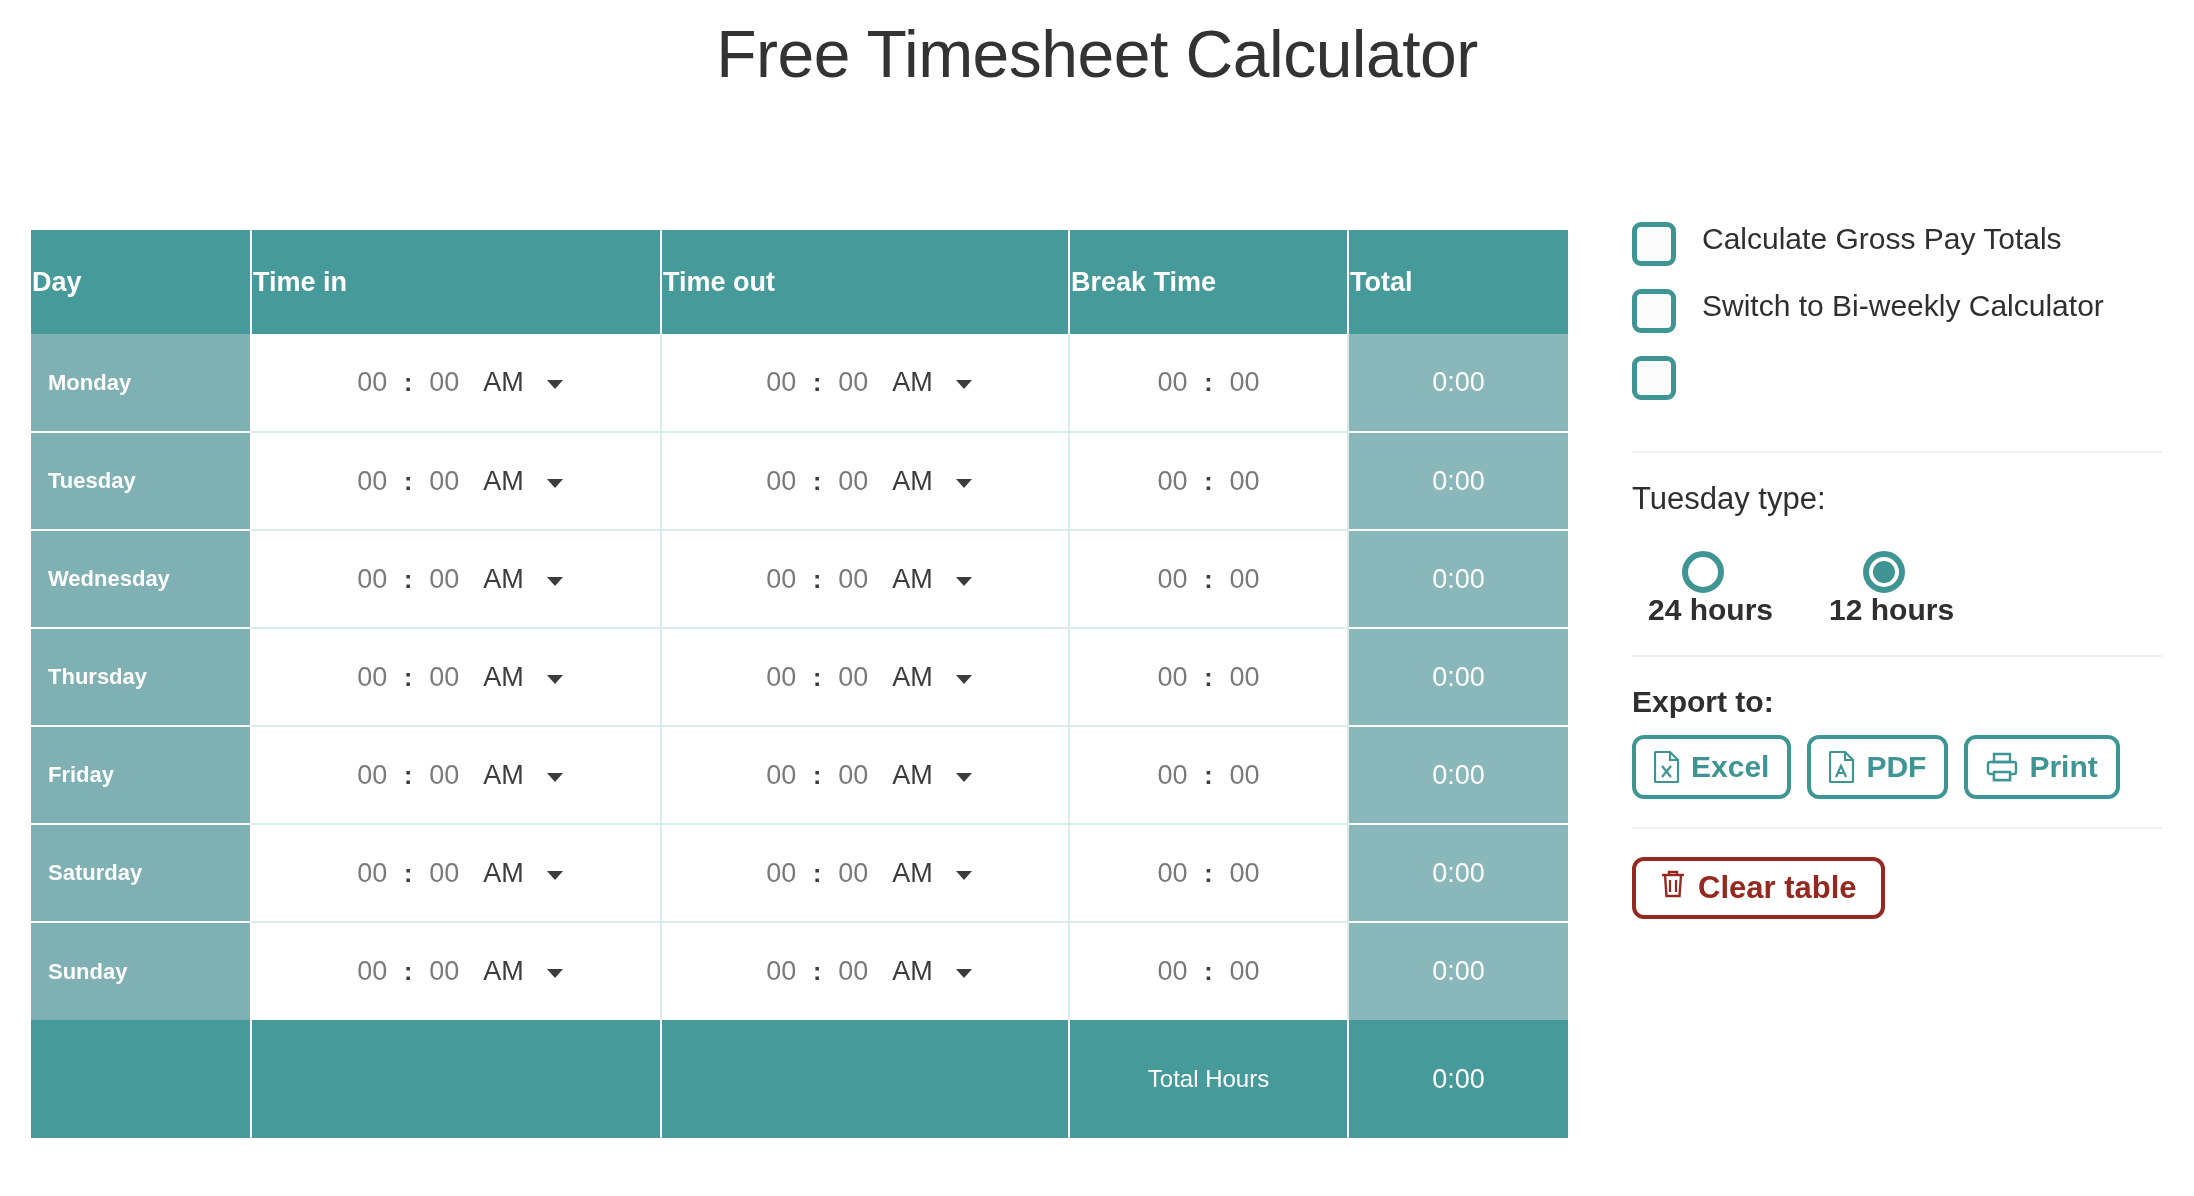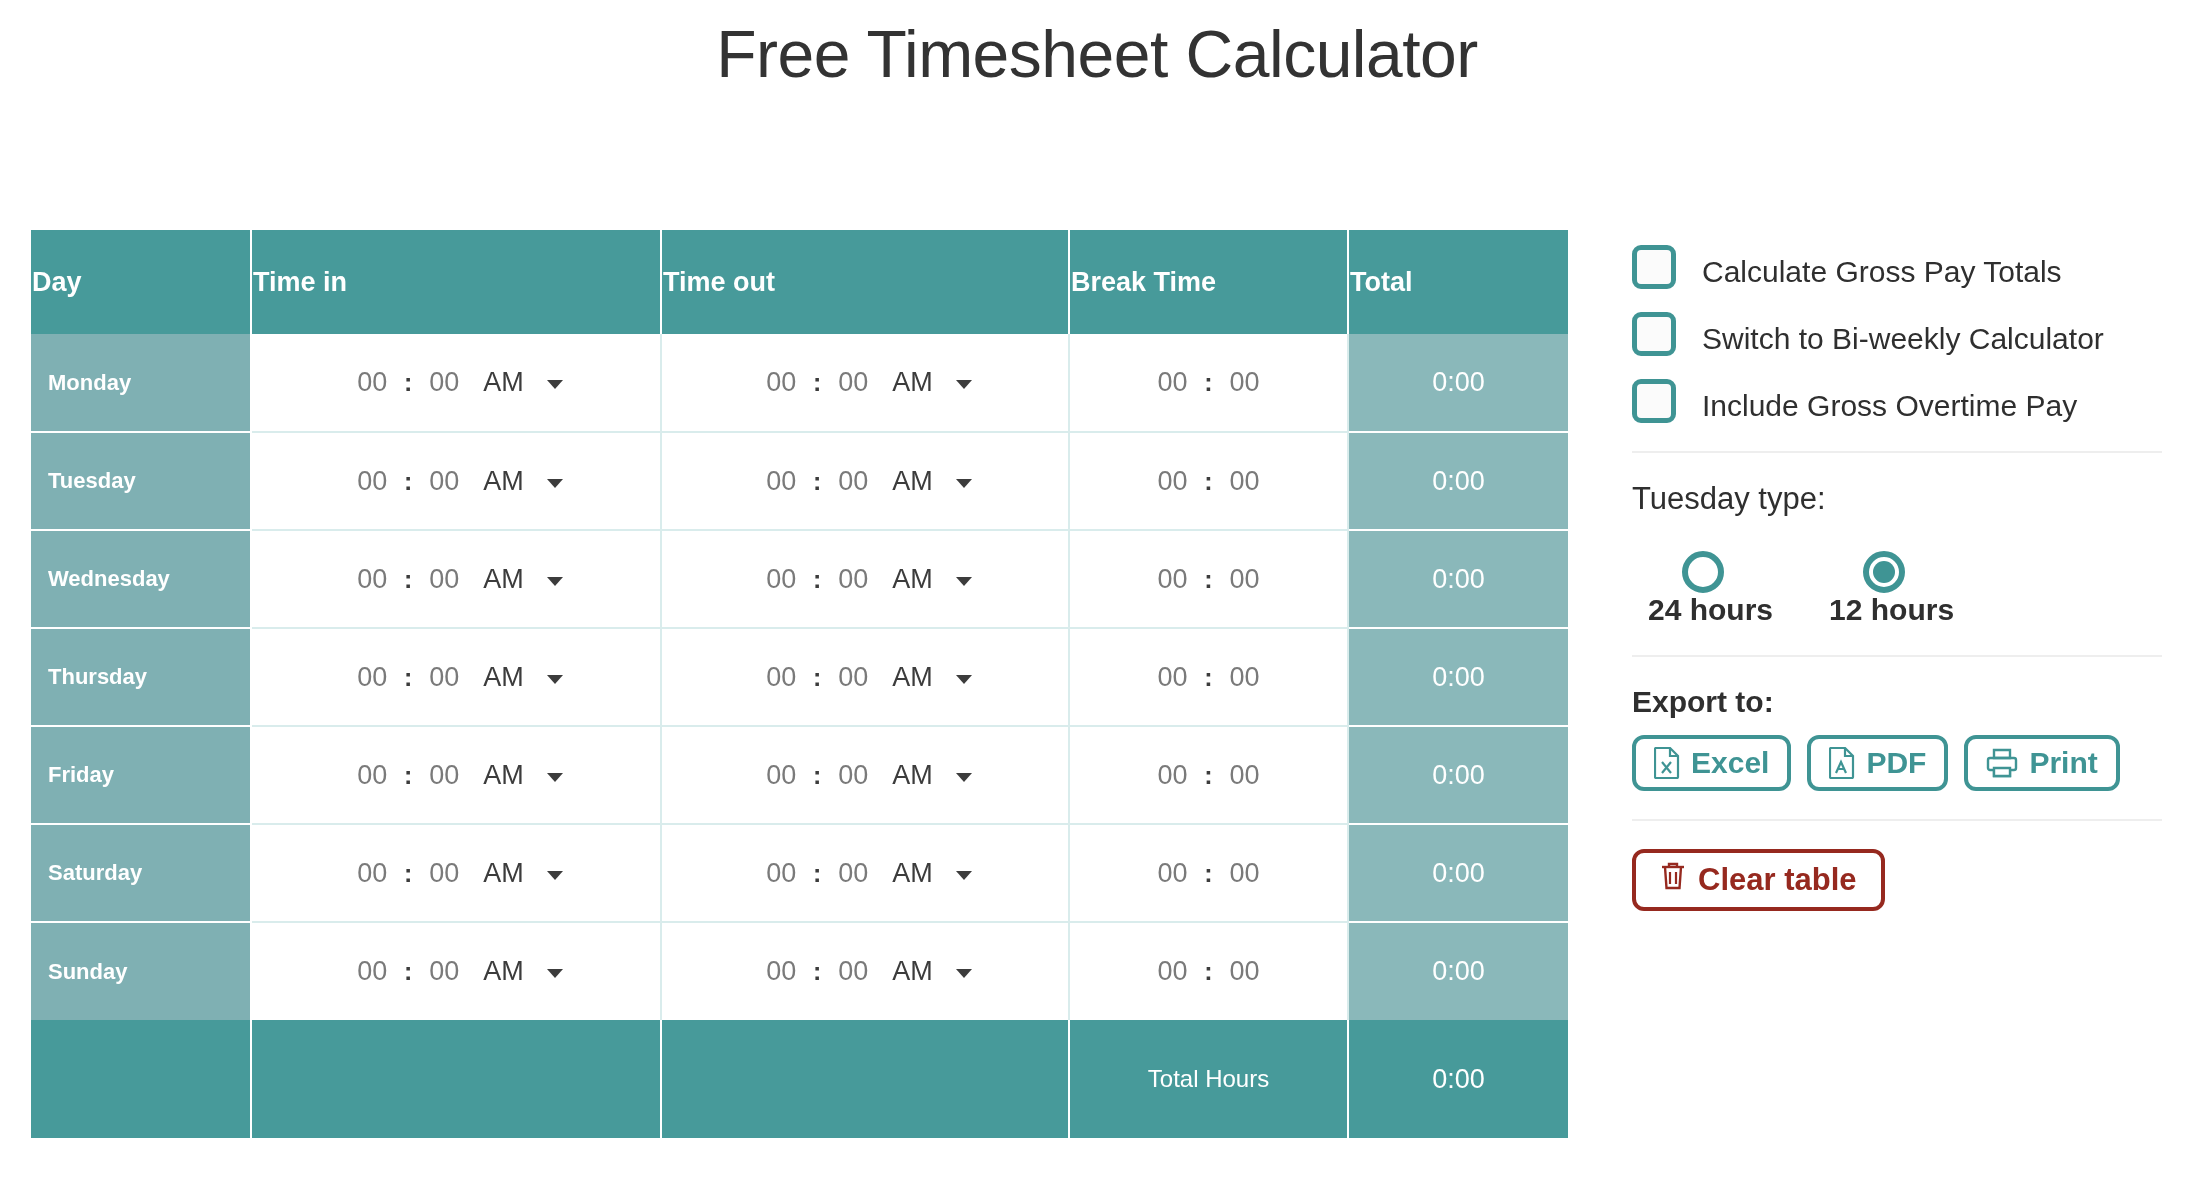--- a/index.html
+++ b/index.html
@@ -132,21 +132,21 @@
   .ts-table tfoot td.ft-total { font-size: 27px; }
 
   
   .panel {
     position: absolute;
     left: 1632px; top: 222px;
     width: 530px;
   }
   .cb-row {
     display: flex;
-    align-items: flex-end;
+    align-items: flex-start;
     height: 67px;
   }
   .checkbox {
     width: 44px; height: 44px;
     border: 5px solid #3f9494;
     border-radius: 9px;
     background: #fbfbfb;
     flex: none;
   }
   .cb-label {
@@ -220,21 +220,21 @@
     display: inline-flex;
     align-items: center;
     justify-content: center;
     gap: 11px;
     border: 4px solid #3f9494;
     border-radius: 12px;
     background: #ffffff;
     color: #3f9494;
     font-size: 30px;
     font-weight: bold;
-    height: 56px;
+    height: 64px;
     padding: 0 18px;
     white-space: nowrap;
   }
   .btn svg { display: block; }
 
   .clear-btn {
     display: inline-flex;
     align-items: center;
     justify-content: center;
     gap: 12px;
@@ -524,21 +524,20 @@
         <div class="cb-row">
           <div class="checkbox"></div>
           <div class="cb-label">Calculate Gross Pay Totals</div>
         </div>
         <div class="cb-row">
           <div class="checkbox"></div>
           <div class="cb-label">Switch to Bi-weekly Calculator</div>
         </div>
         <div class="cb-row">
           <div class="checkbox"></div>
-          <div class="cb-label">Include Gross Overtime Pay</div>
         </div>
       </div>
 
     <div class="divider"></div>
 
     <div class="fmt-title">Tuesday type:</div>
 
     <div class="radio-row" id="radio-row">
         <div class="radio-item">
           <div class="radio"></div>

